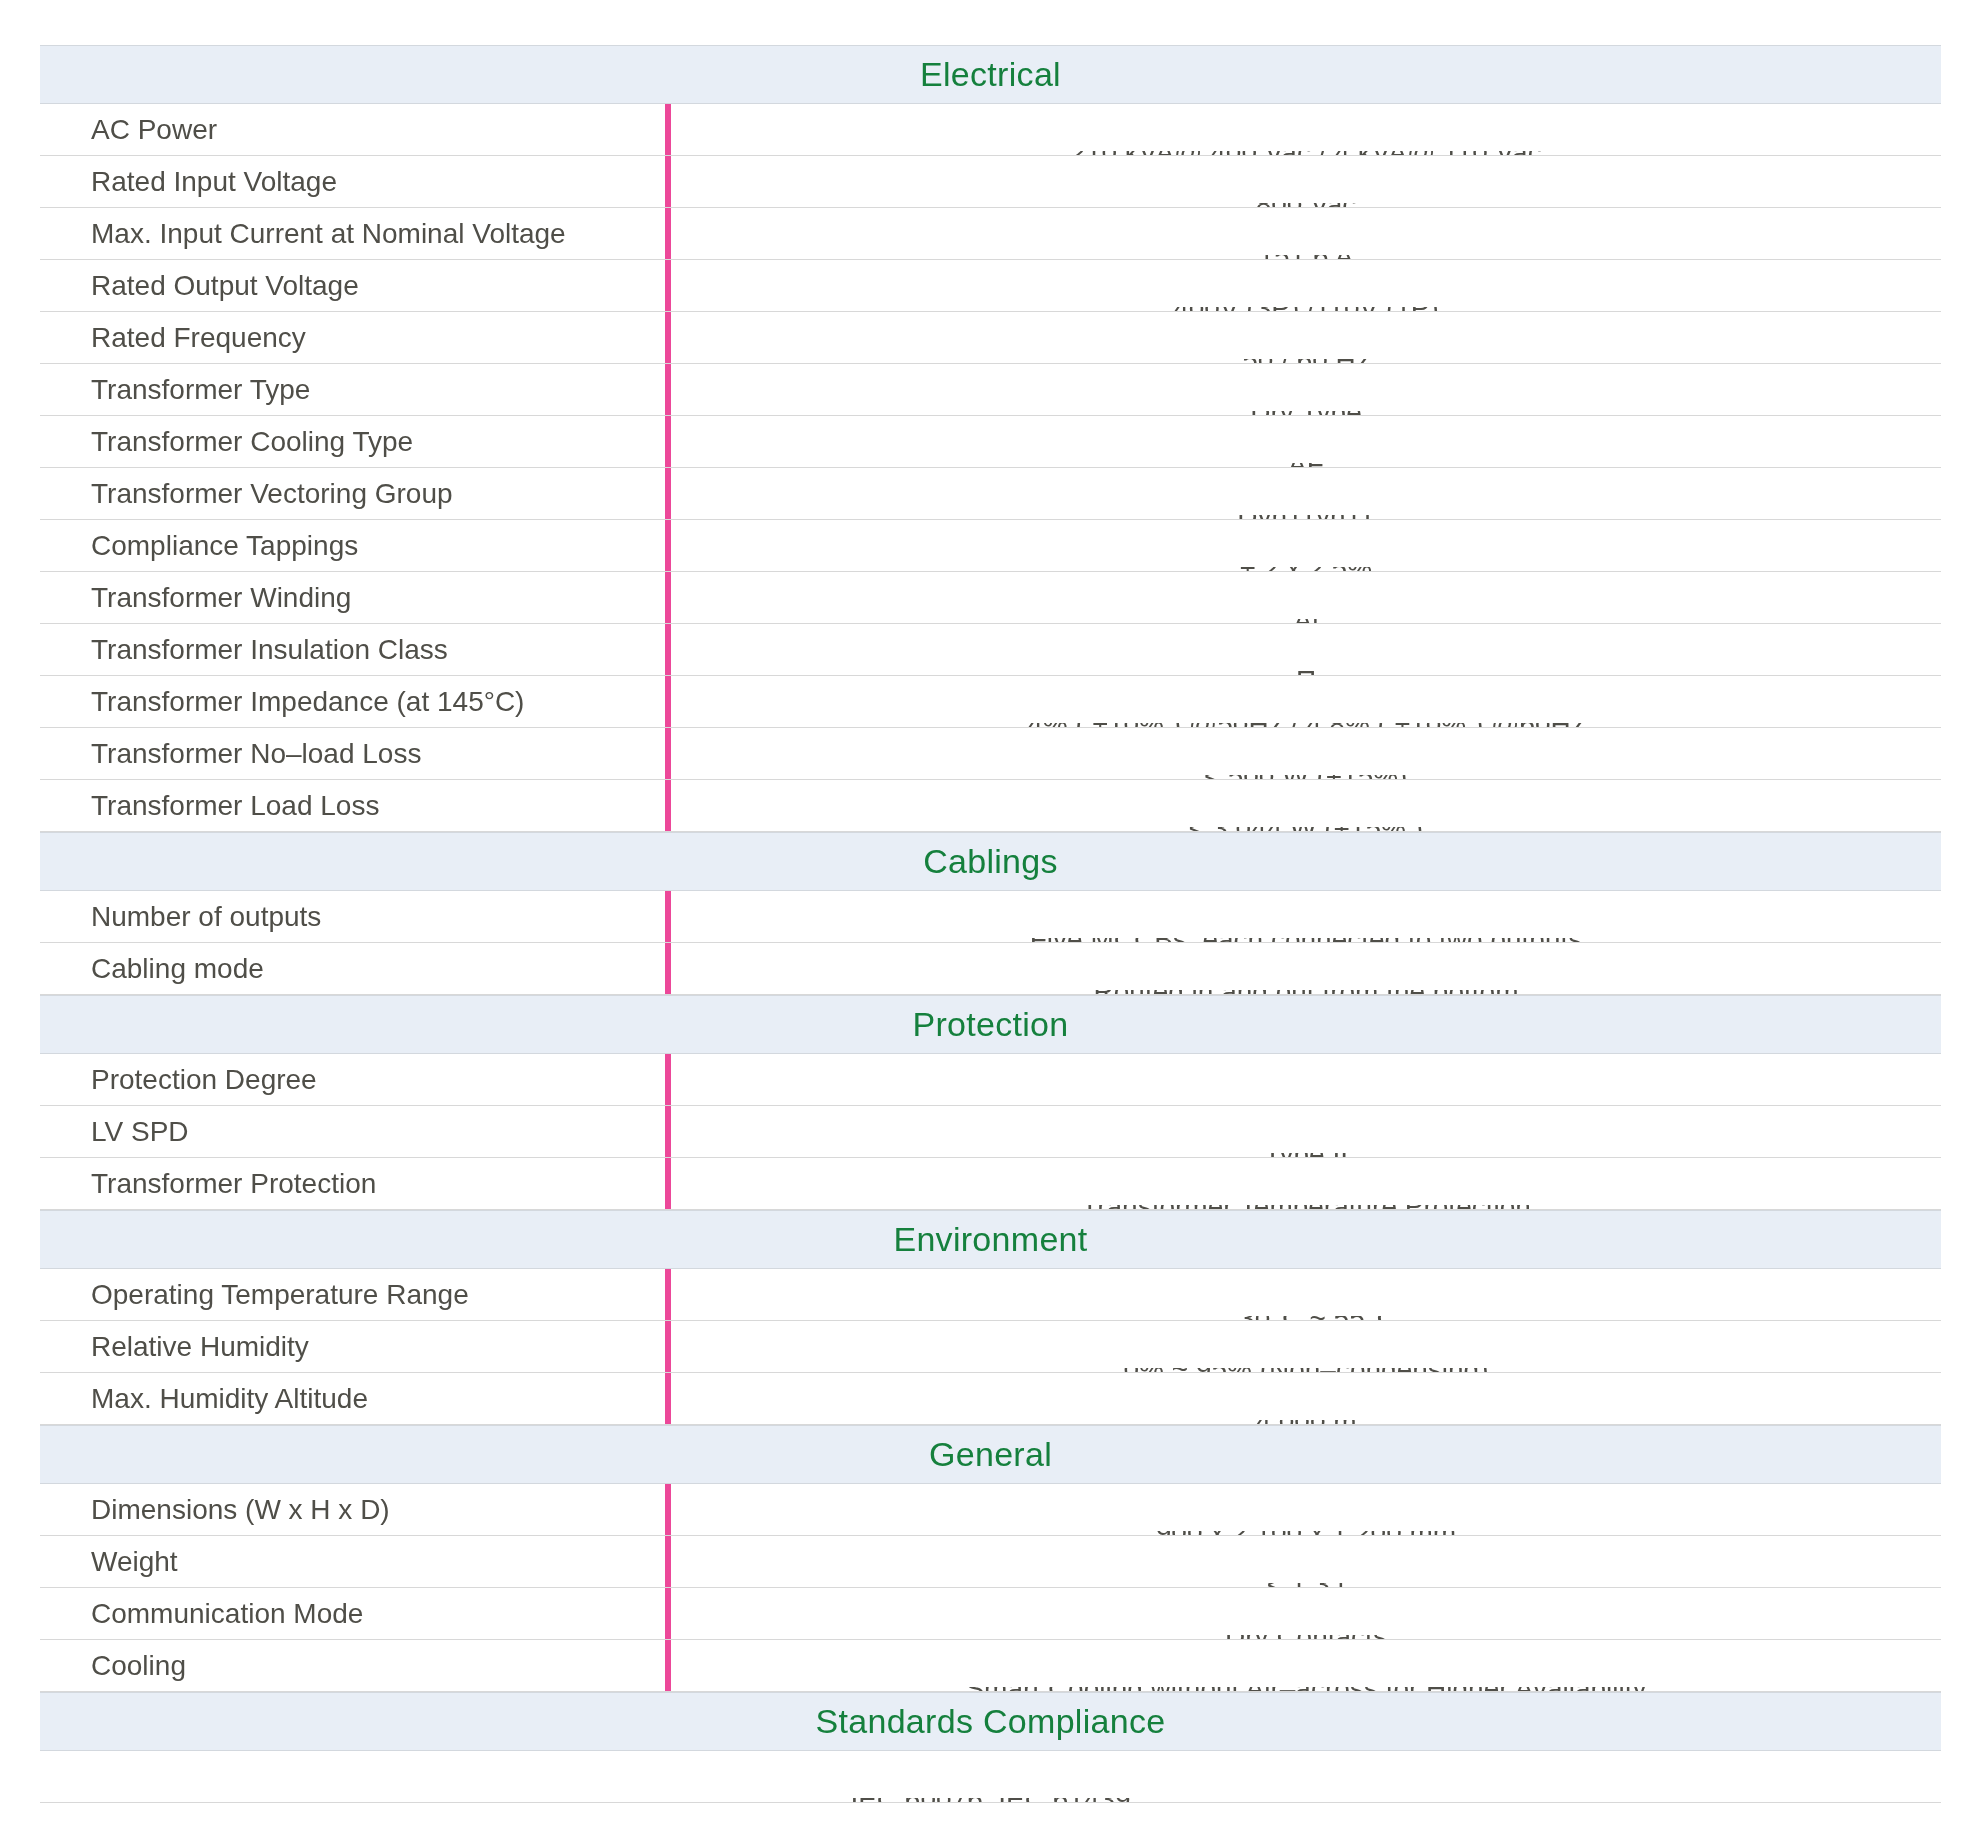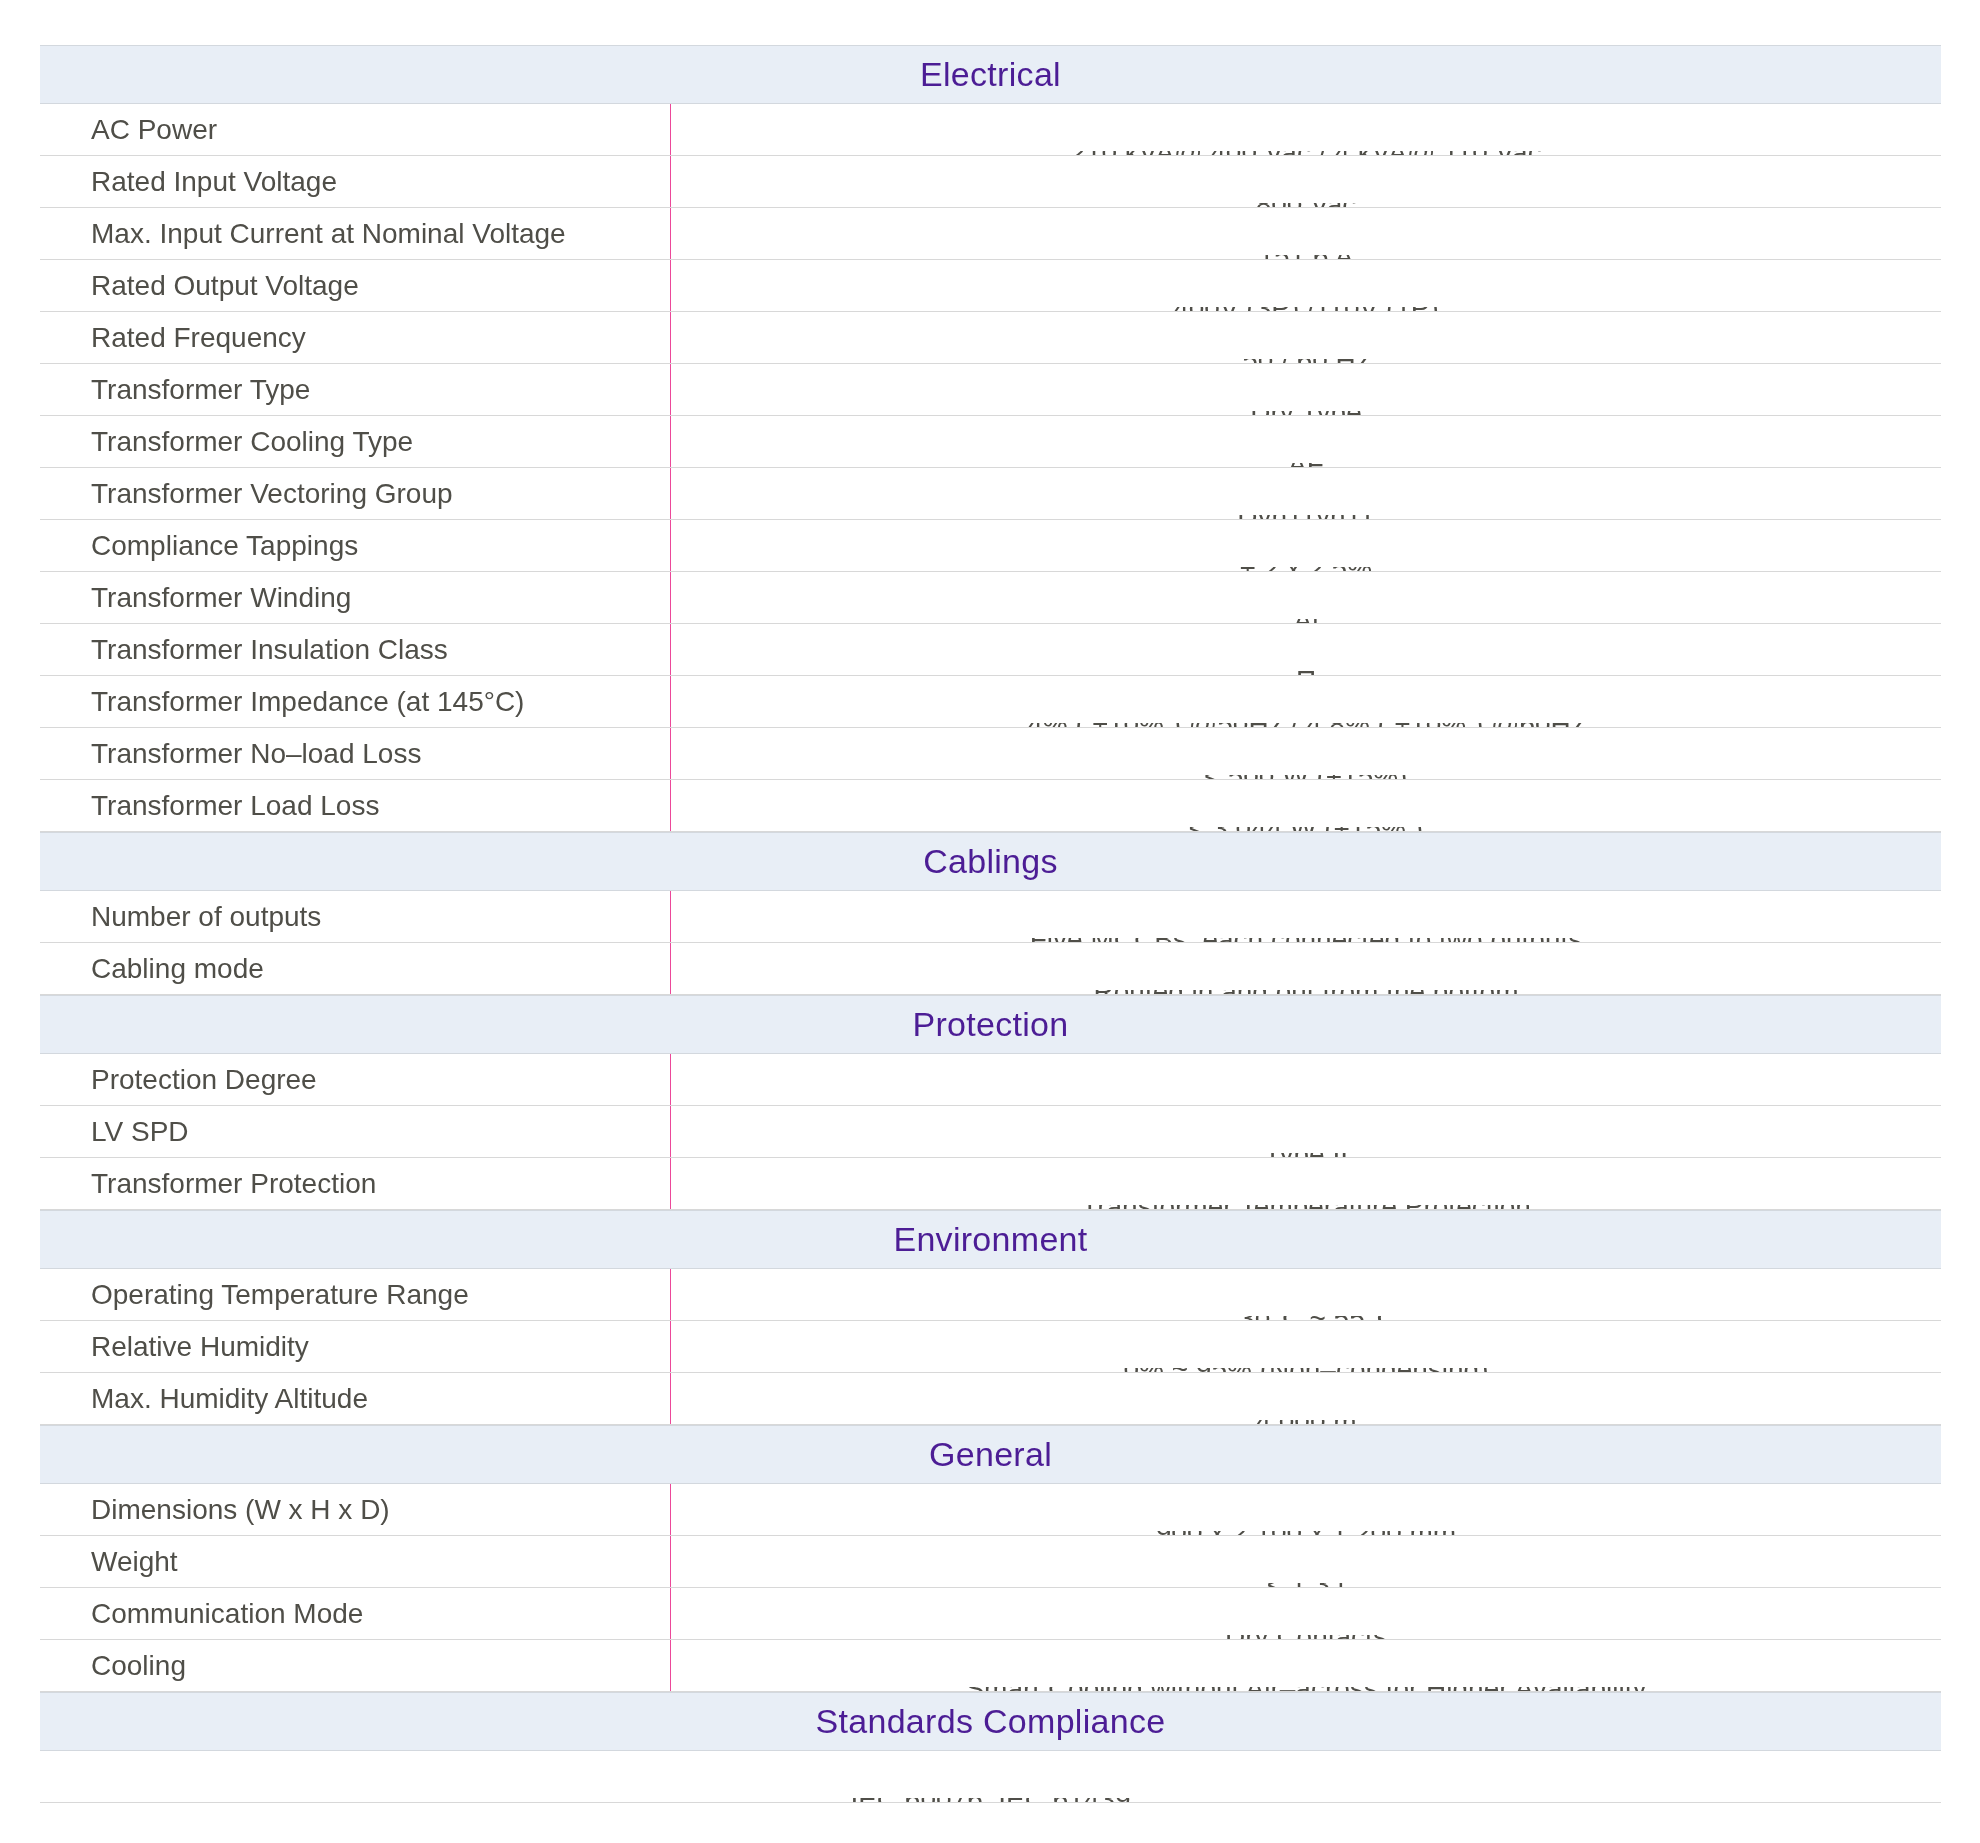--- a/index.html
+++ b/index.html
@@ -16,21 +16,21 @@
   .spec-table {
     position: absolute;
     left: 40px;
     top: 45px;
     width: 1901px;
   }
   .section-header {
     height: 59px;
     box-sizing: border-box;
     background: #e8eef6;
-    color: #4c1d95;
+    color: #15803d;
     font-size: 34px;
     display: flex;
     align-items: center;
     justify-content: center;
     border-top: 1px solid #d3d8de;
     border-bottom: 1px solid #d3d8de;
     letter-spacing: 0.3px;
   }
   .spec-row {
     display: flex;
@@ -40,21 +40,21 @@
     border-bottom: 1px solid #d8d8d8;
     color: #4f4e48;
     font-size: 28px;
   }
   .spec-label {
     width: 631px;
     box-sizing: border-box;
     display: flex;
     align-items: center;
     padding-left: 51px;
-    border-right: 1px solid #ec4899;
+    border-right: 6px solid #ec4899;
     white-space: nowrap;
     overflow: hidden;
   }
   .spec-value {
     flex: 1;
     display: flex;
     align-items: center;
     justify-content: center;
     white-space: nowrap;
     overflow: hidden;

